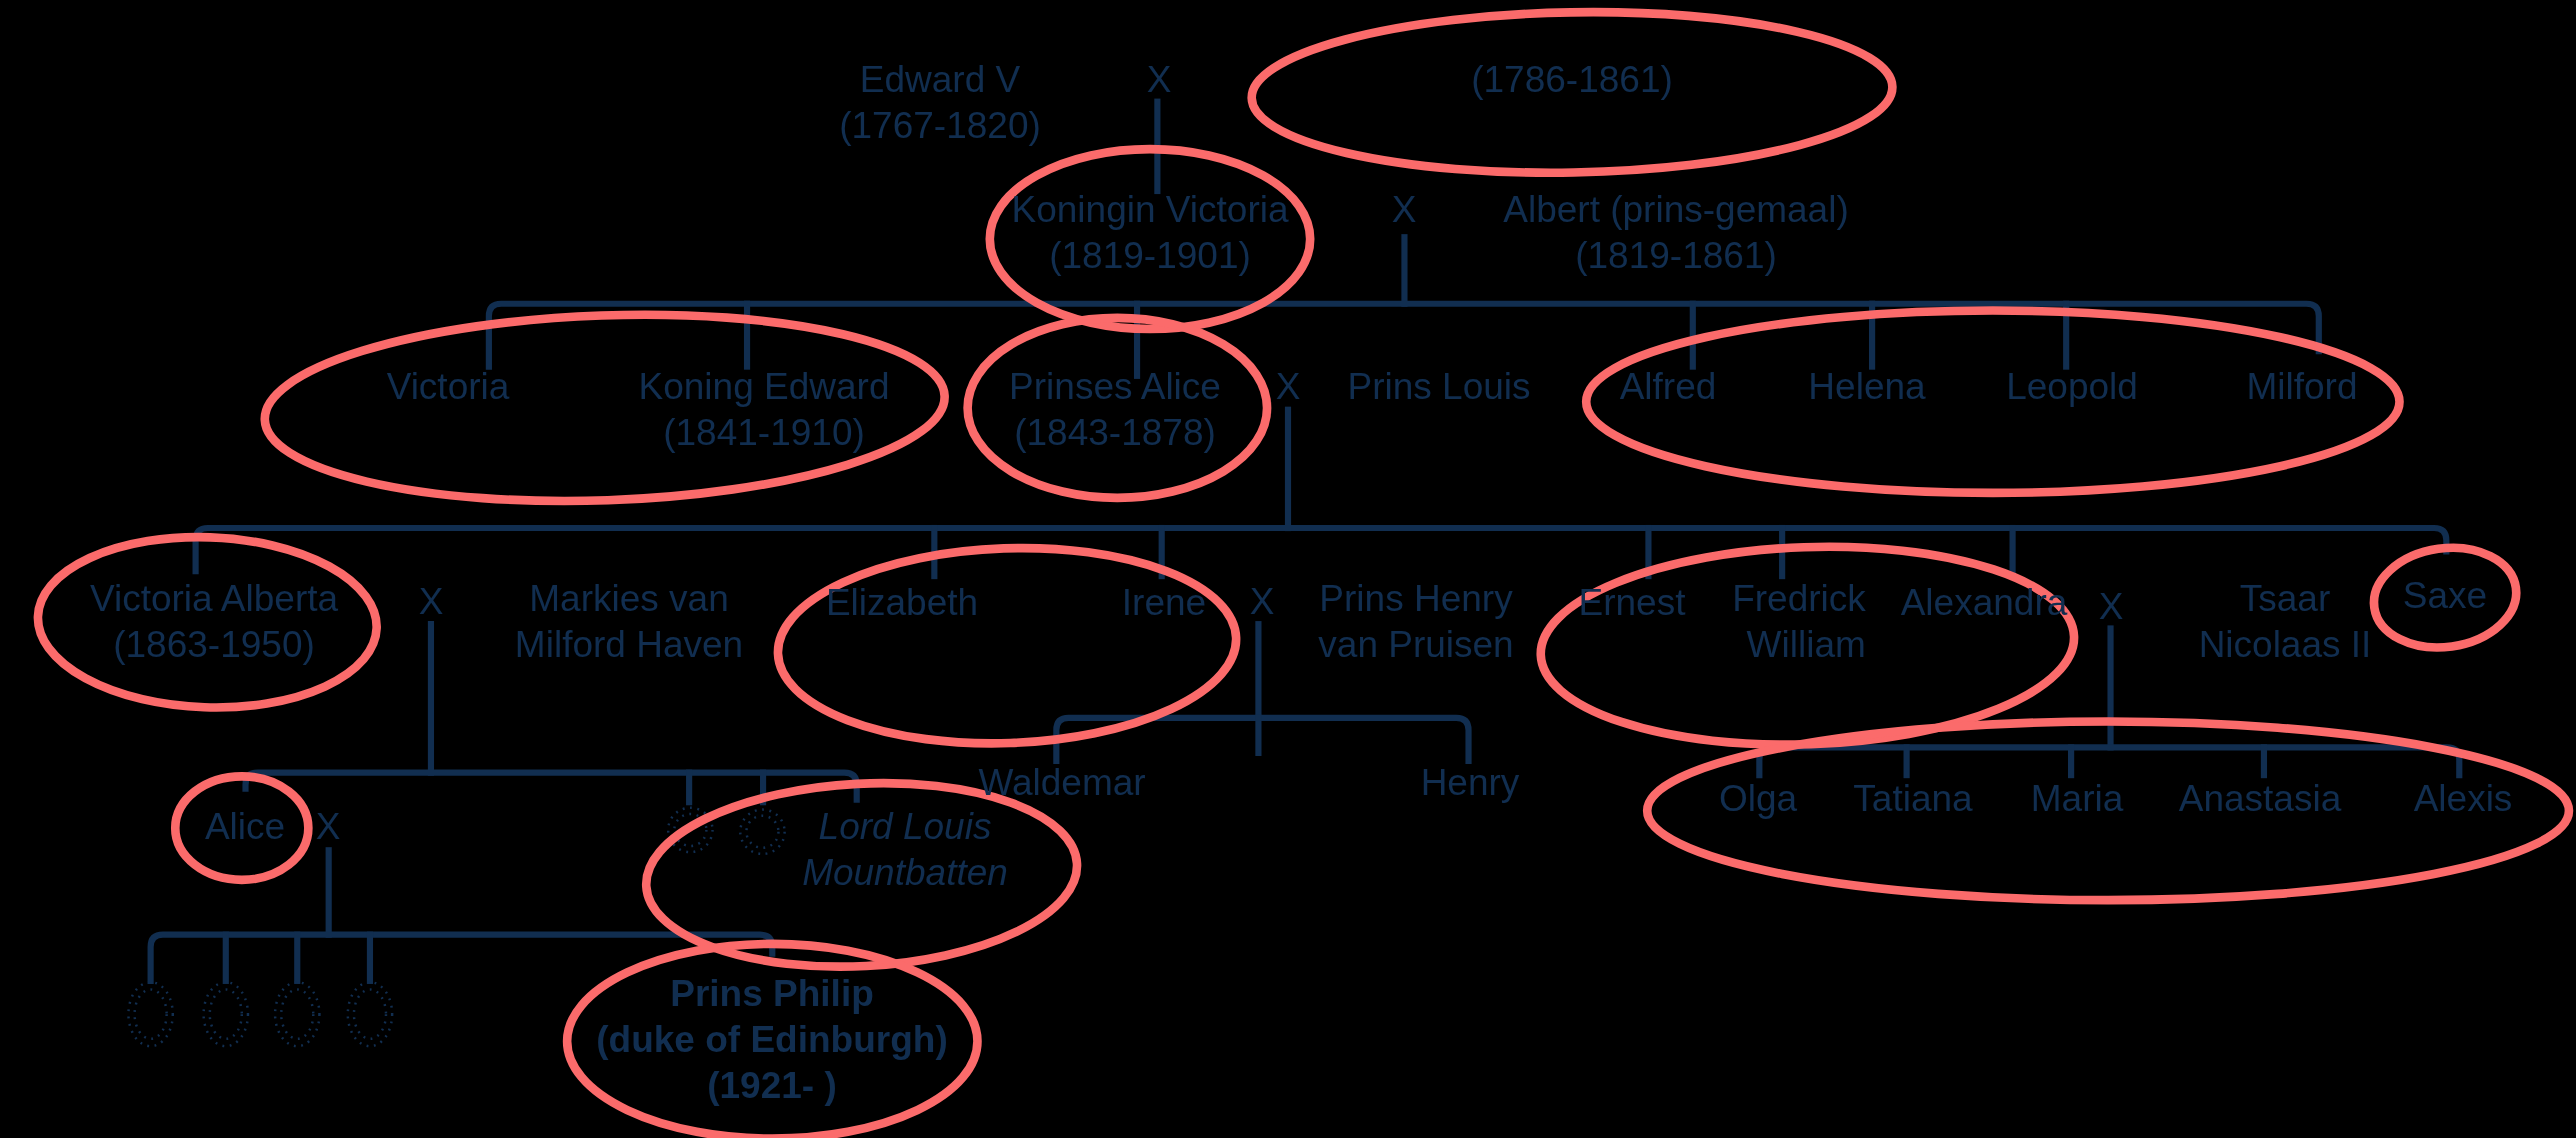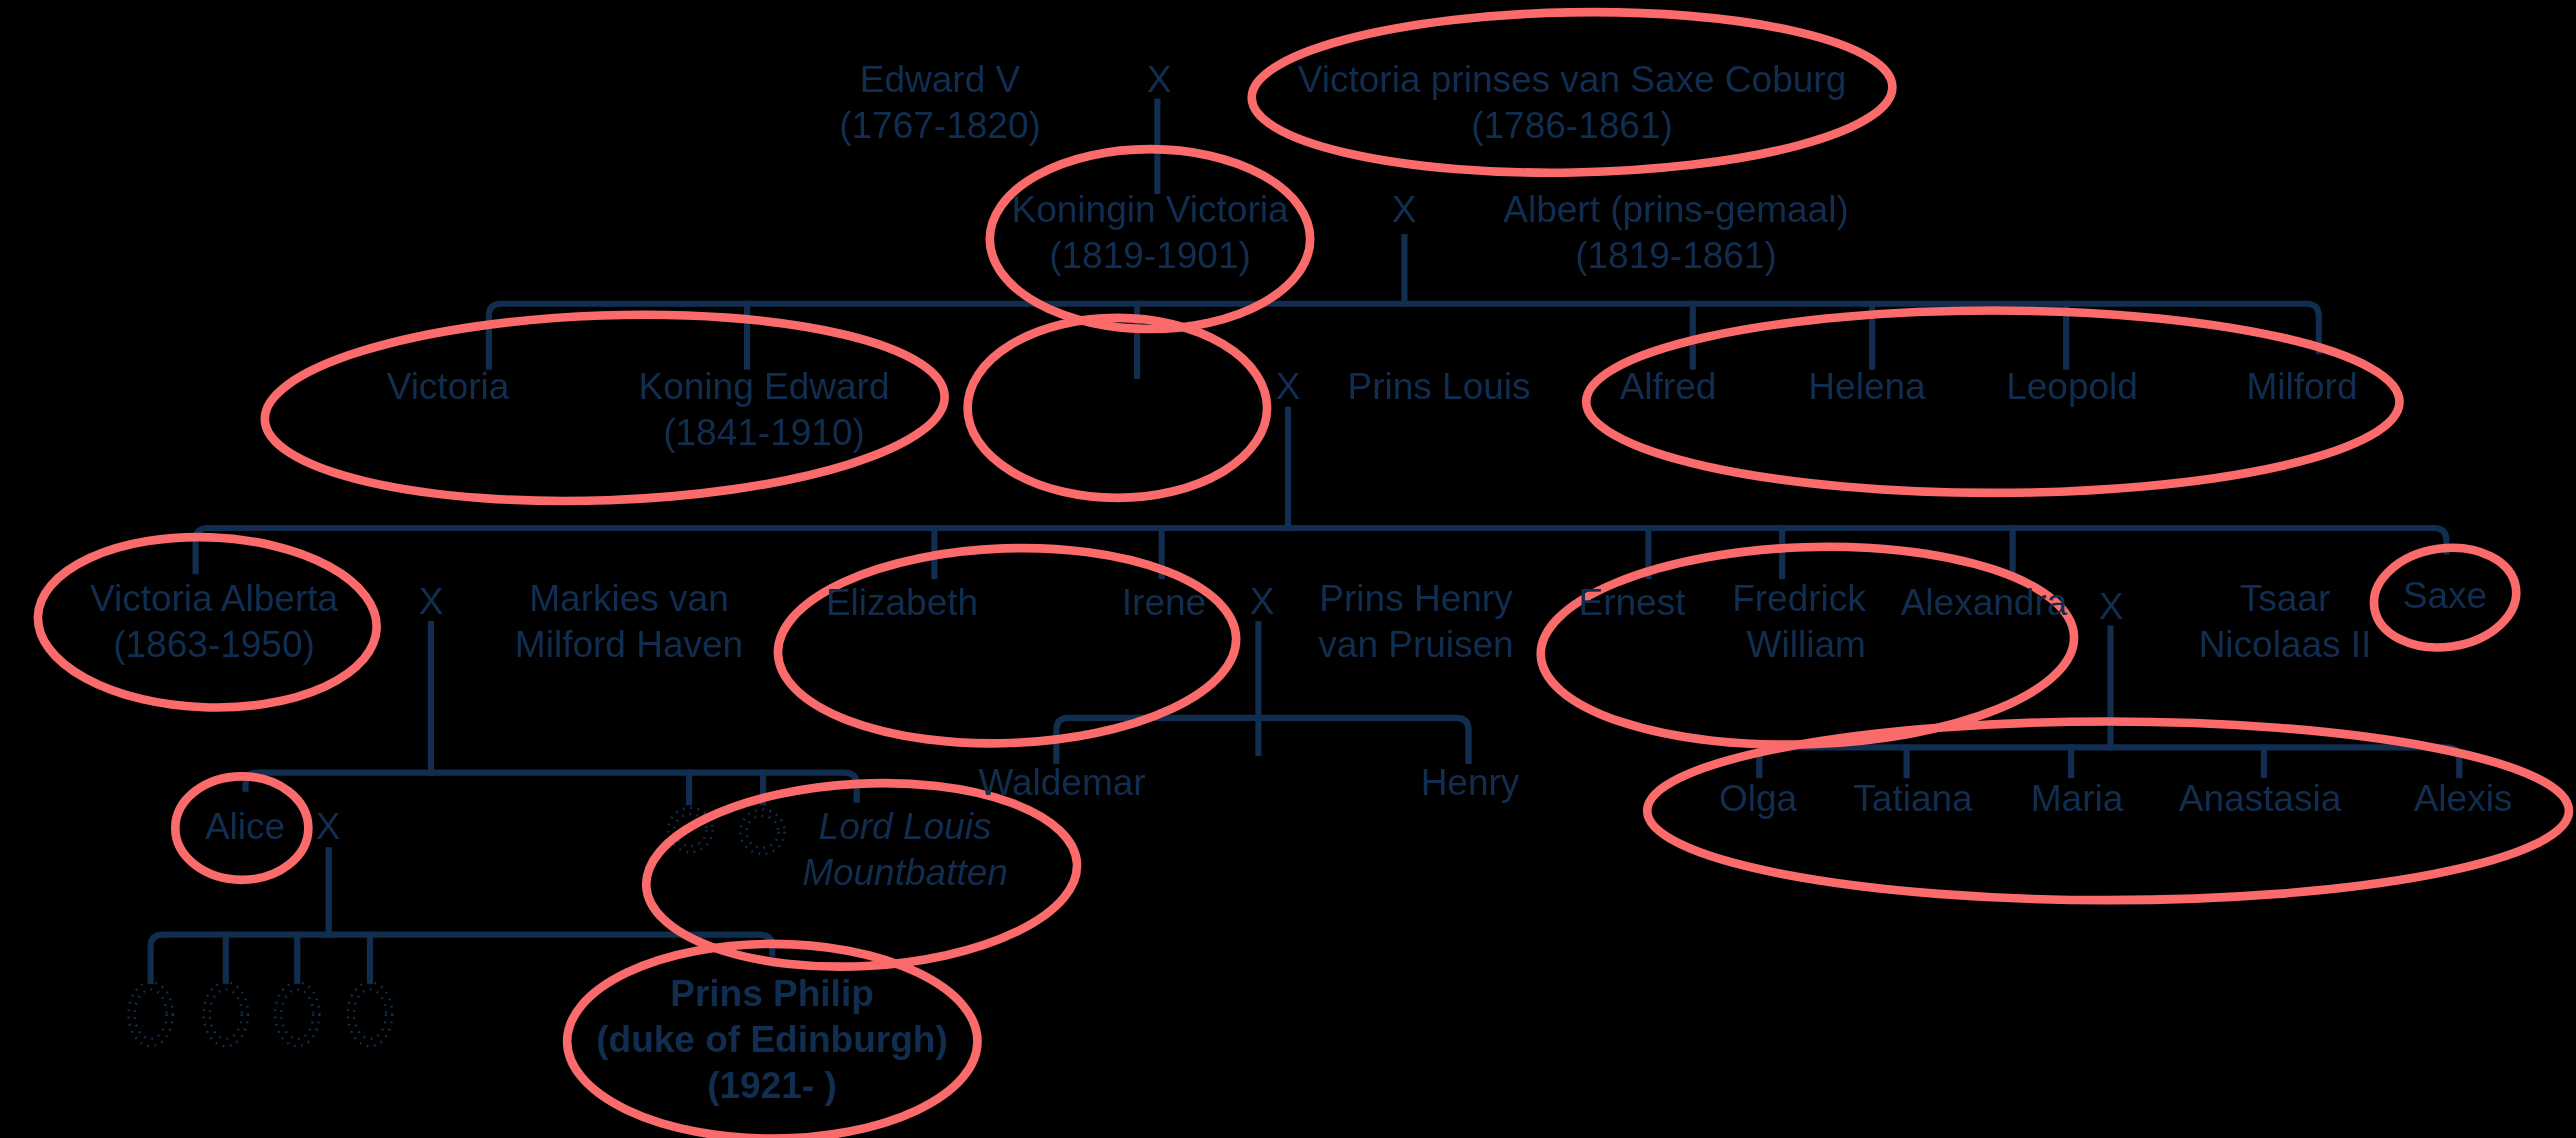--- a/index.html
+++ b/index.html
@@ -117,38 +117,41 @@
       <ellipse class="hl" cx="1253" cy="1690" rx="333" ry="158"></ellipse>
     </g>
   </svg>
 
   <div class="node" style="left:940px;top:57px;">
     <span class="ln">Edward V</span>
     <span class="ln">(1767-1820)</span>
   </div>
   <div class="node" style="left:1159px;top:57px;">X</div>
   <div class="node" style="left:1572px;top:57px;">
-    <span class="ln">Victoria prinses van Saxe Coburg</span>
     <span class="ln">(1786-1861)</span>
   </div>
 
   <div class="node" style="left:1150px;top:187px;">
     <span class="ln">Koningin Victoria</span>
     <span class="ln">(1819-1901)</span>
   </div>
   <div class="node" style="left:1404px;top:187px;">X</div>
   <div class="node" style="left:1676px;top:187px;">
     <span class="ln">Albert (prins-gemaal)</span>
     <span class="ln">(1819-1861)</span>
   </div>
 
   <div class="node" style="left:448px;top:364px;">Victoria</div>
   <div class="node" style="left:764px;top:364px;">
     <span class="ln">Koning Edward</span>
     <span class="ln">(1841-1910)</span>
+  </div>
+  <div class="node" style="left:1115px;top:364px;">
+    <span class="ln">Prinses Alice</span>
+    <span class="ln">(1843-1878)</span>
   </div>
   <div class="node" style="left:1288px;top:364px;">X</div>
   <div class="node" style="left:1439px;top:364px;">Prins Louis</div>
   <div class="node" style="left:1668px;top:364px;">Alfred</div>
   <div class="node" style="left:1867px;top:364px;">Helena</div>
   <div class="node" style="left:2072px;top:364px;">Leopold</div>
   <div class="node" style="left:2302px;top:364px;">Milford</div>
 
   <div class="node" style="left:214px;top:576px;">
     <span class="ln">Victoria Alberta</span>

